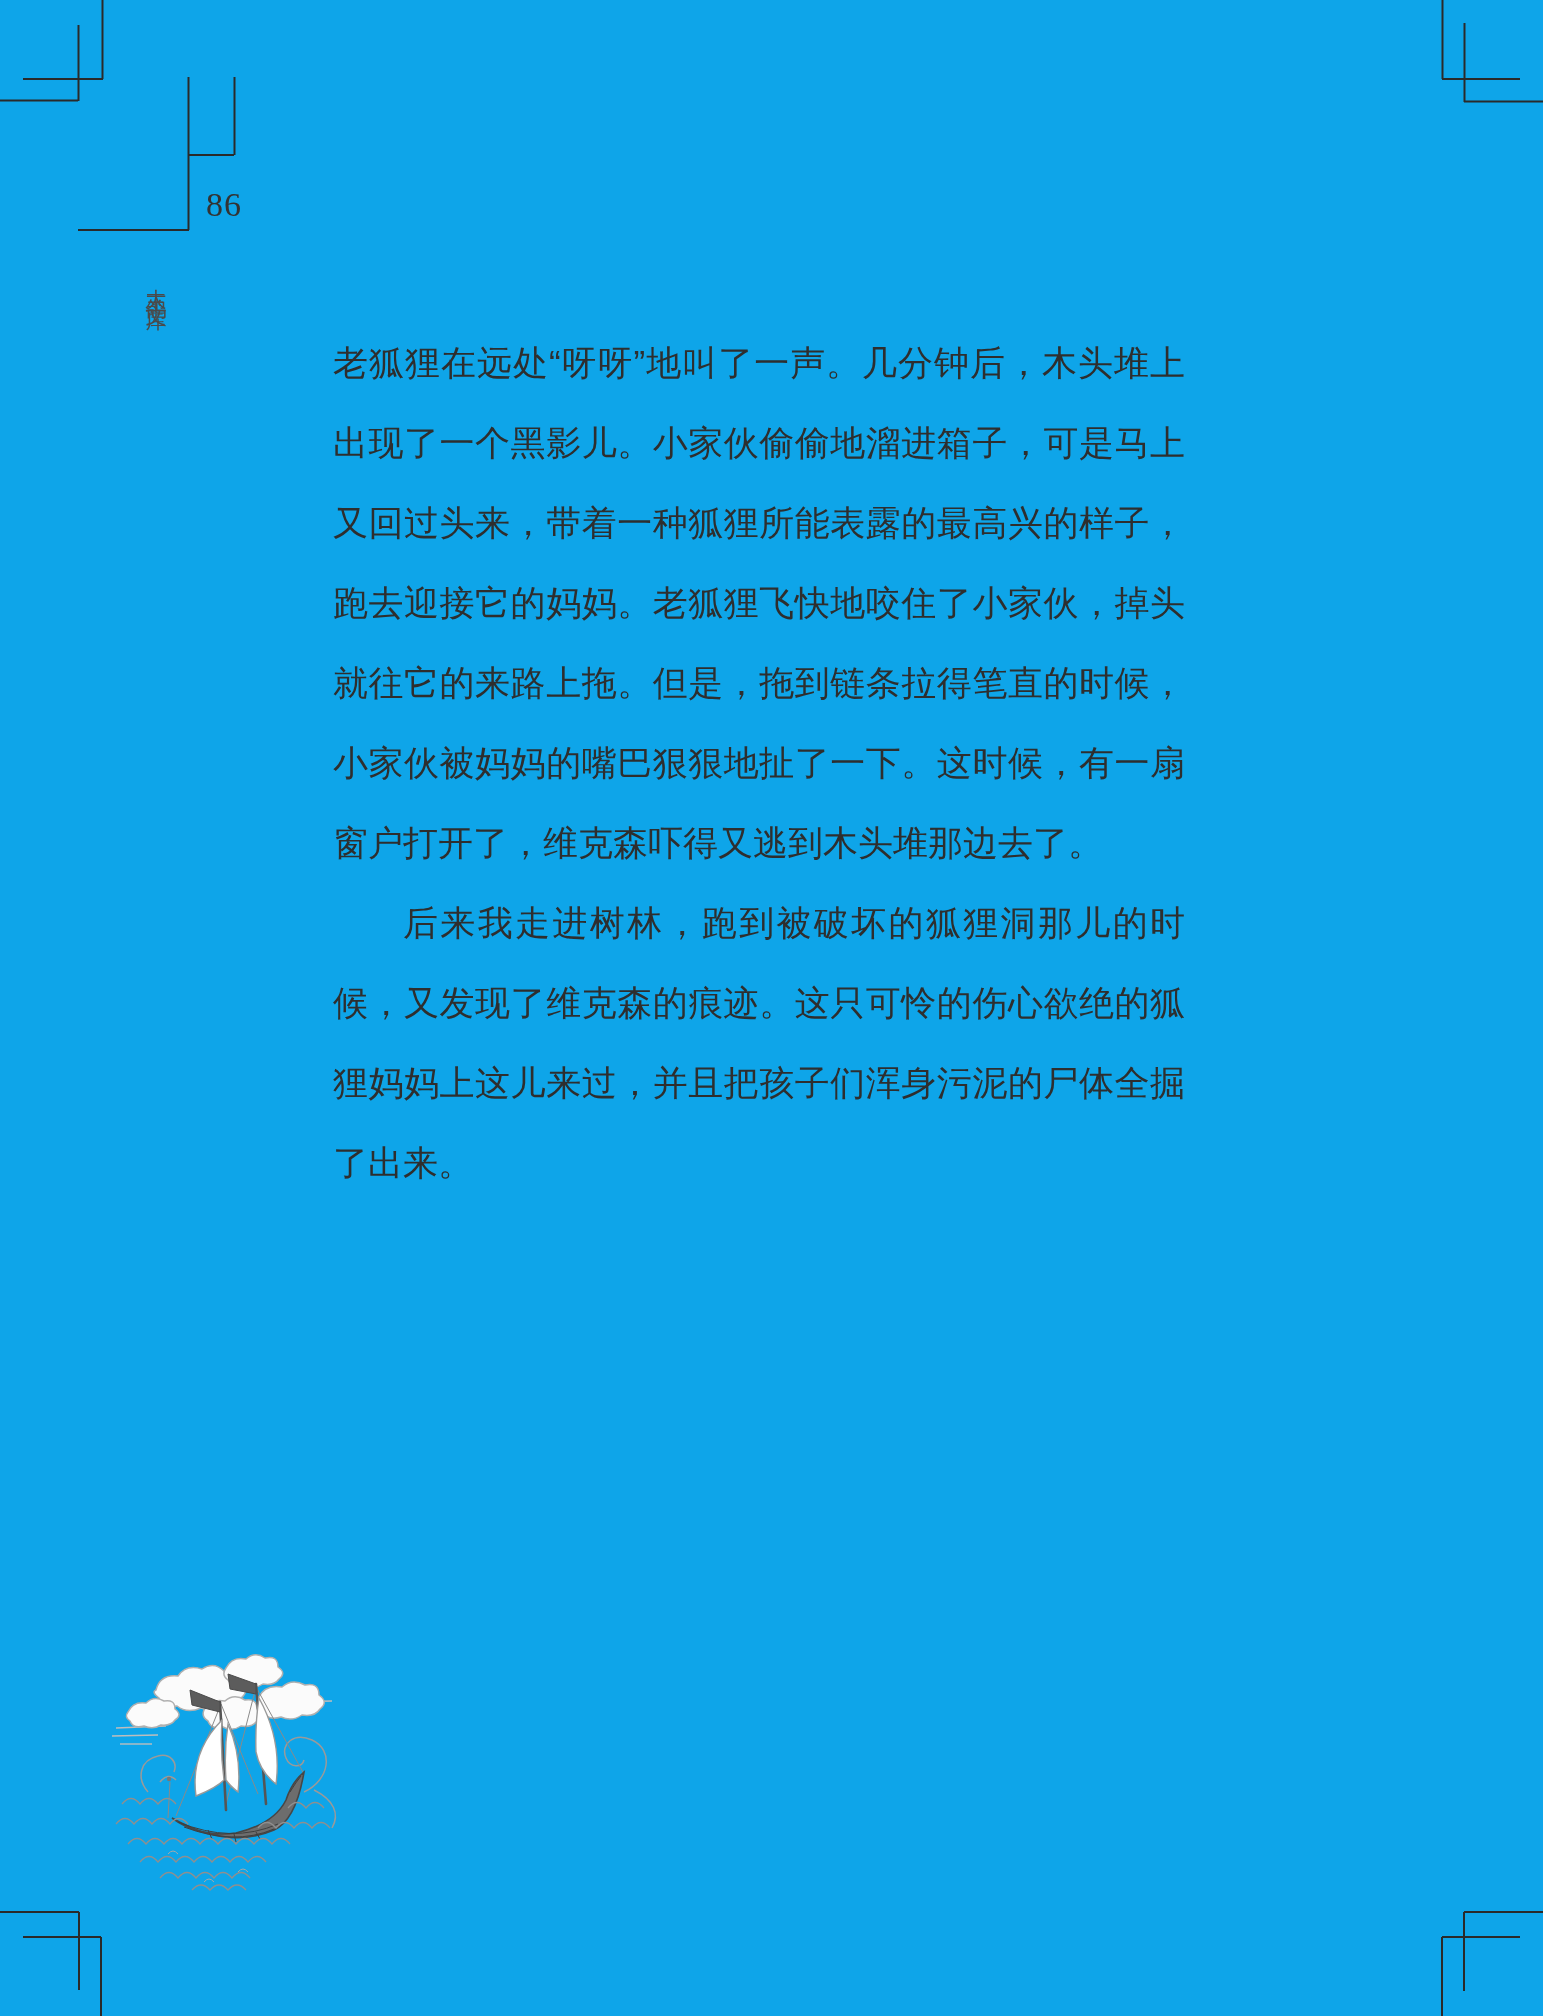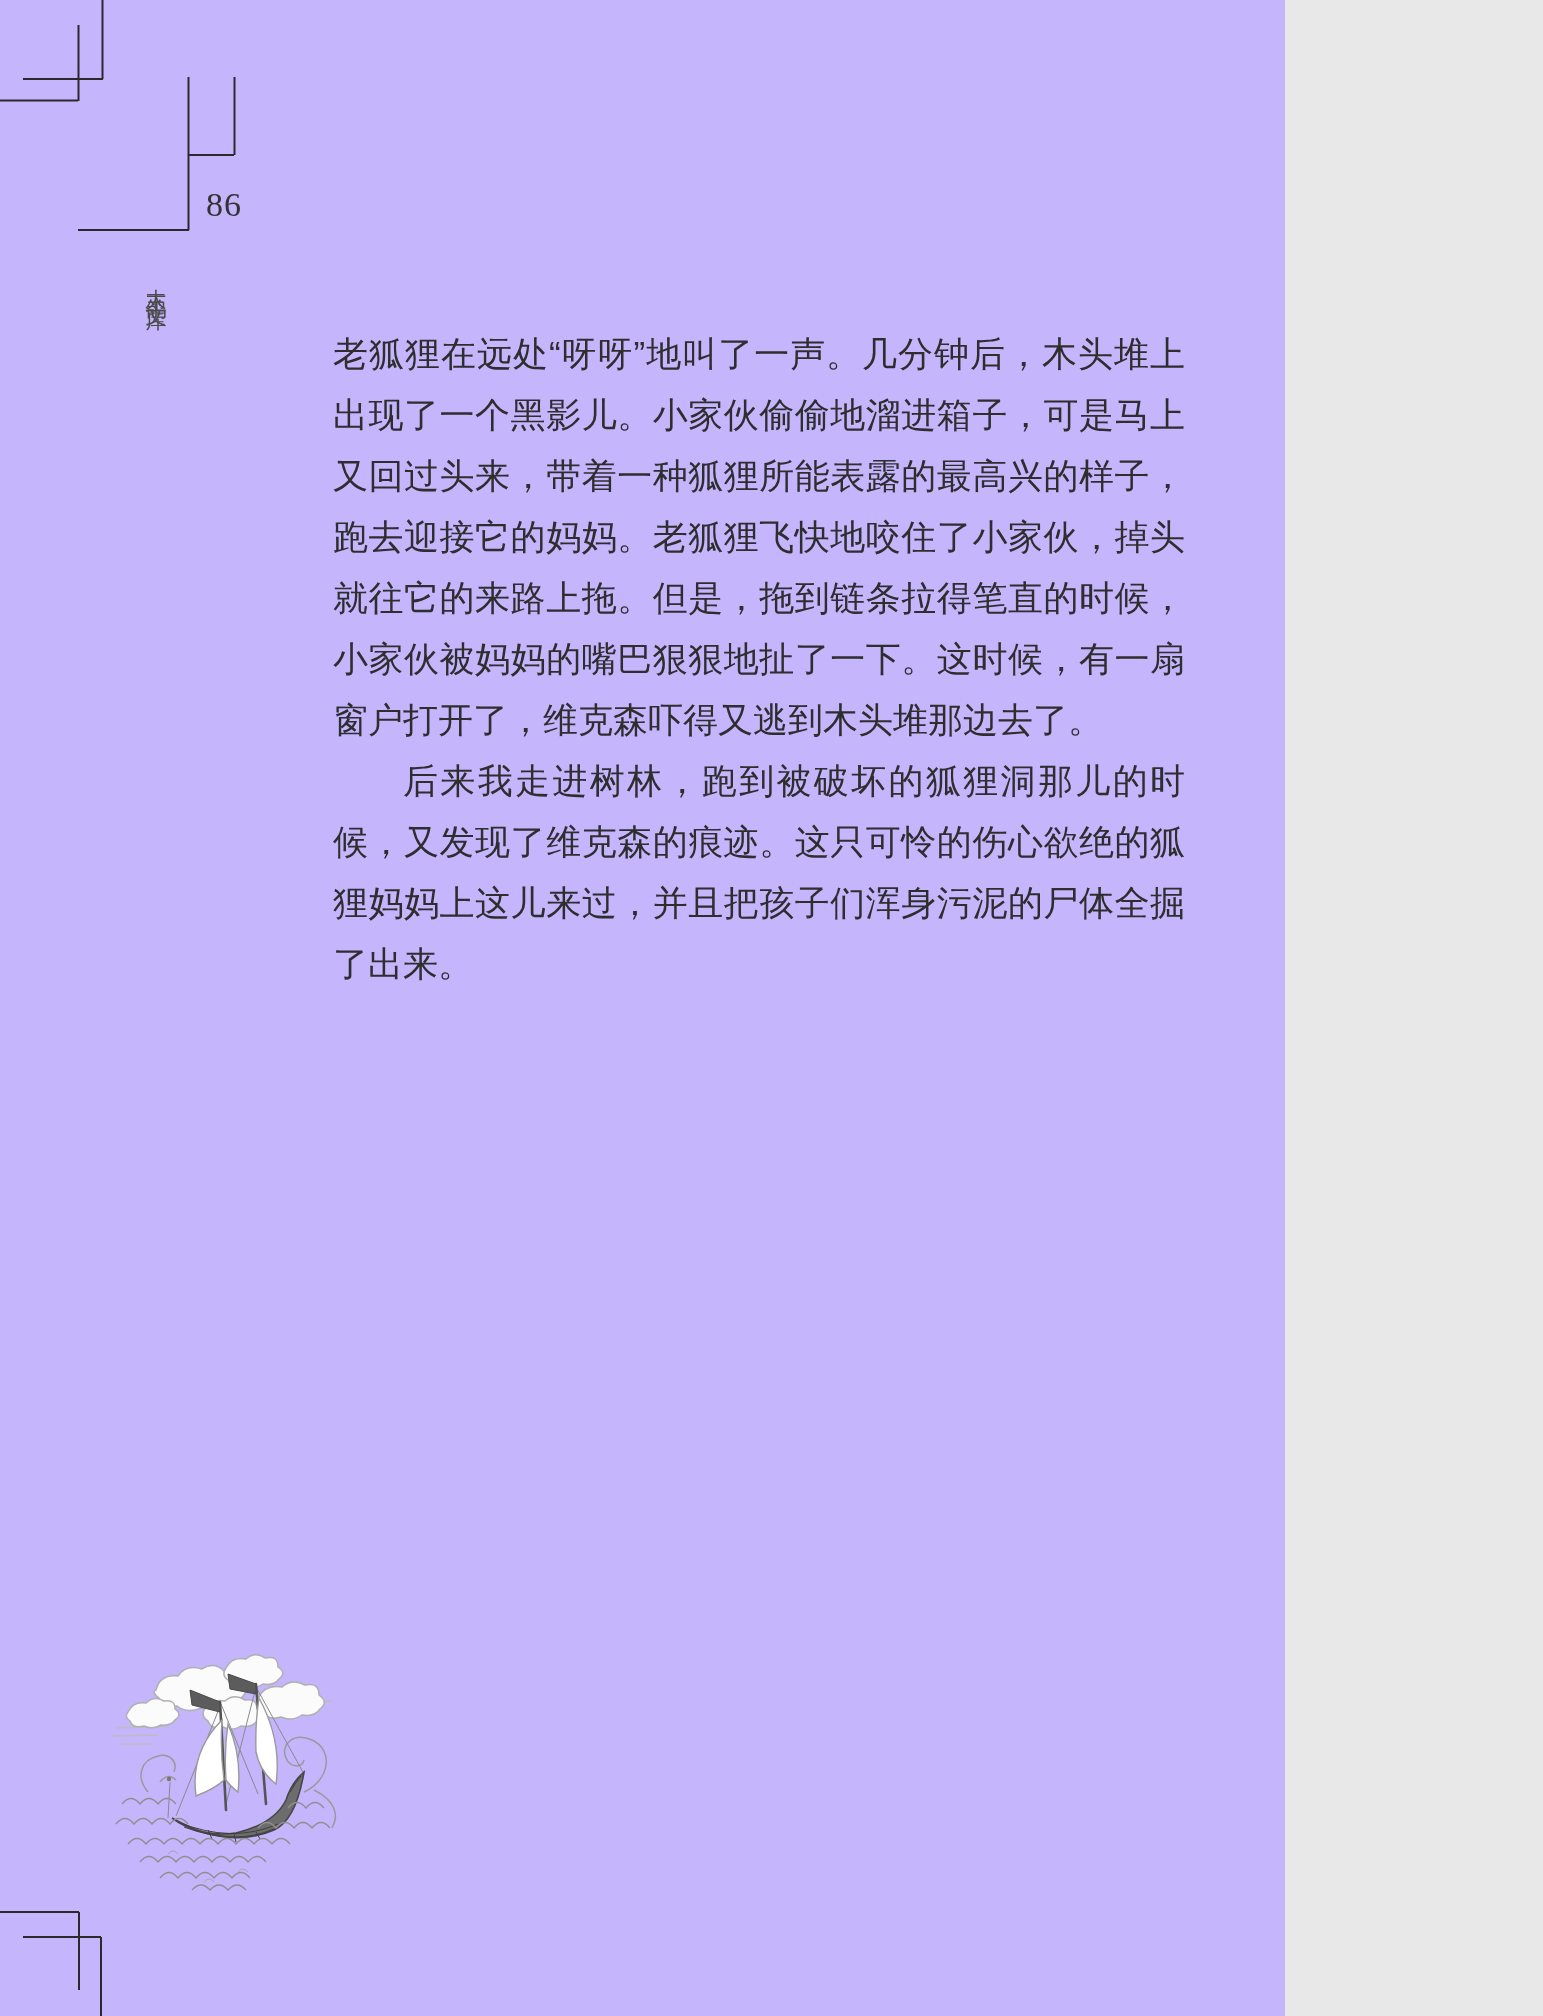--- a/index.html
+++ b/index.html
@@ -1,37 +1,37 @@
 <!DOCTYPE html>
 <html><head>
 <meta charset="utf-8">
 <style>
   html,body{margin:0;padding:0;background:#e8e8e8;}
   .page{
     position:relative;
-    width:1285px;height:2016px;
-    background:#c4b5fd;
+    width:1543px;height:2016px;
+    background:#0ea5e9;
     overflow:hidden;
     font-family:"Liberation Sans","DejaVu Sans",sans-serif;
   }
   .marks{position:absolute;left:0;top:0;width:1543px;height:2016px;pointer-events:none;}
   .marks line{stroke:#2a2a2a;stroke-width:2;}
   .page-number{
     position:absolute;left:206px;top:186px;
     font-family:"Liberation Serif","DejaVu Serif",serif;
     font-size:34px;color:#333;letter-spacing:1px;
   }
   .series-label{
     position:absolute;left:142px;top:272px;
     writing-mode:vertical-rl;text-orientation:upright;
     font-size:21px;letter-spacing:5px;color:#4a4a4a;
   }
   .body-text{
     position:absolute;left:333px;top:323px;width:852px;
-    font-size:35px;line-height:61px;color:#2e2e2e;
+    font-size:35px;line-height:80px;color:#2e2e2e;
     text-align:justify;text-justify:inter-character;
   }
   .body-text p{margin:0;padding:0;text-indent:2em;}
   .body-text p.no-indent{text-indent:0;}
   .ship{position:absolute;left:108px;top:1632px;width:242px;height:266px;}
 </style>
 </head>
 <body>
 
 <div class="page">

